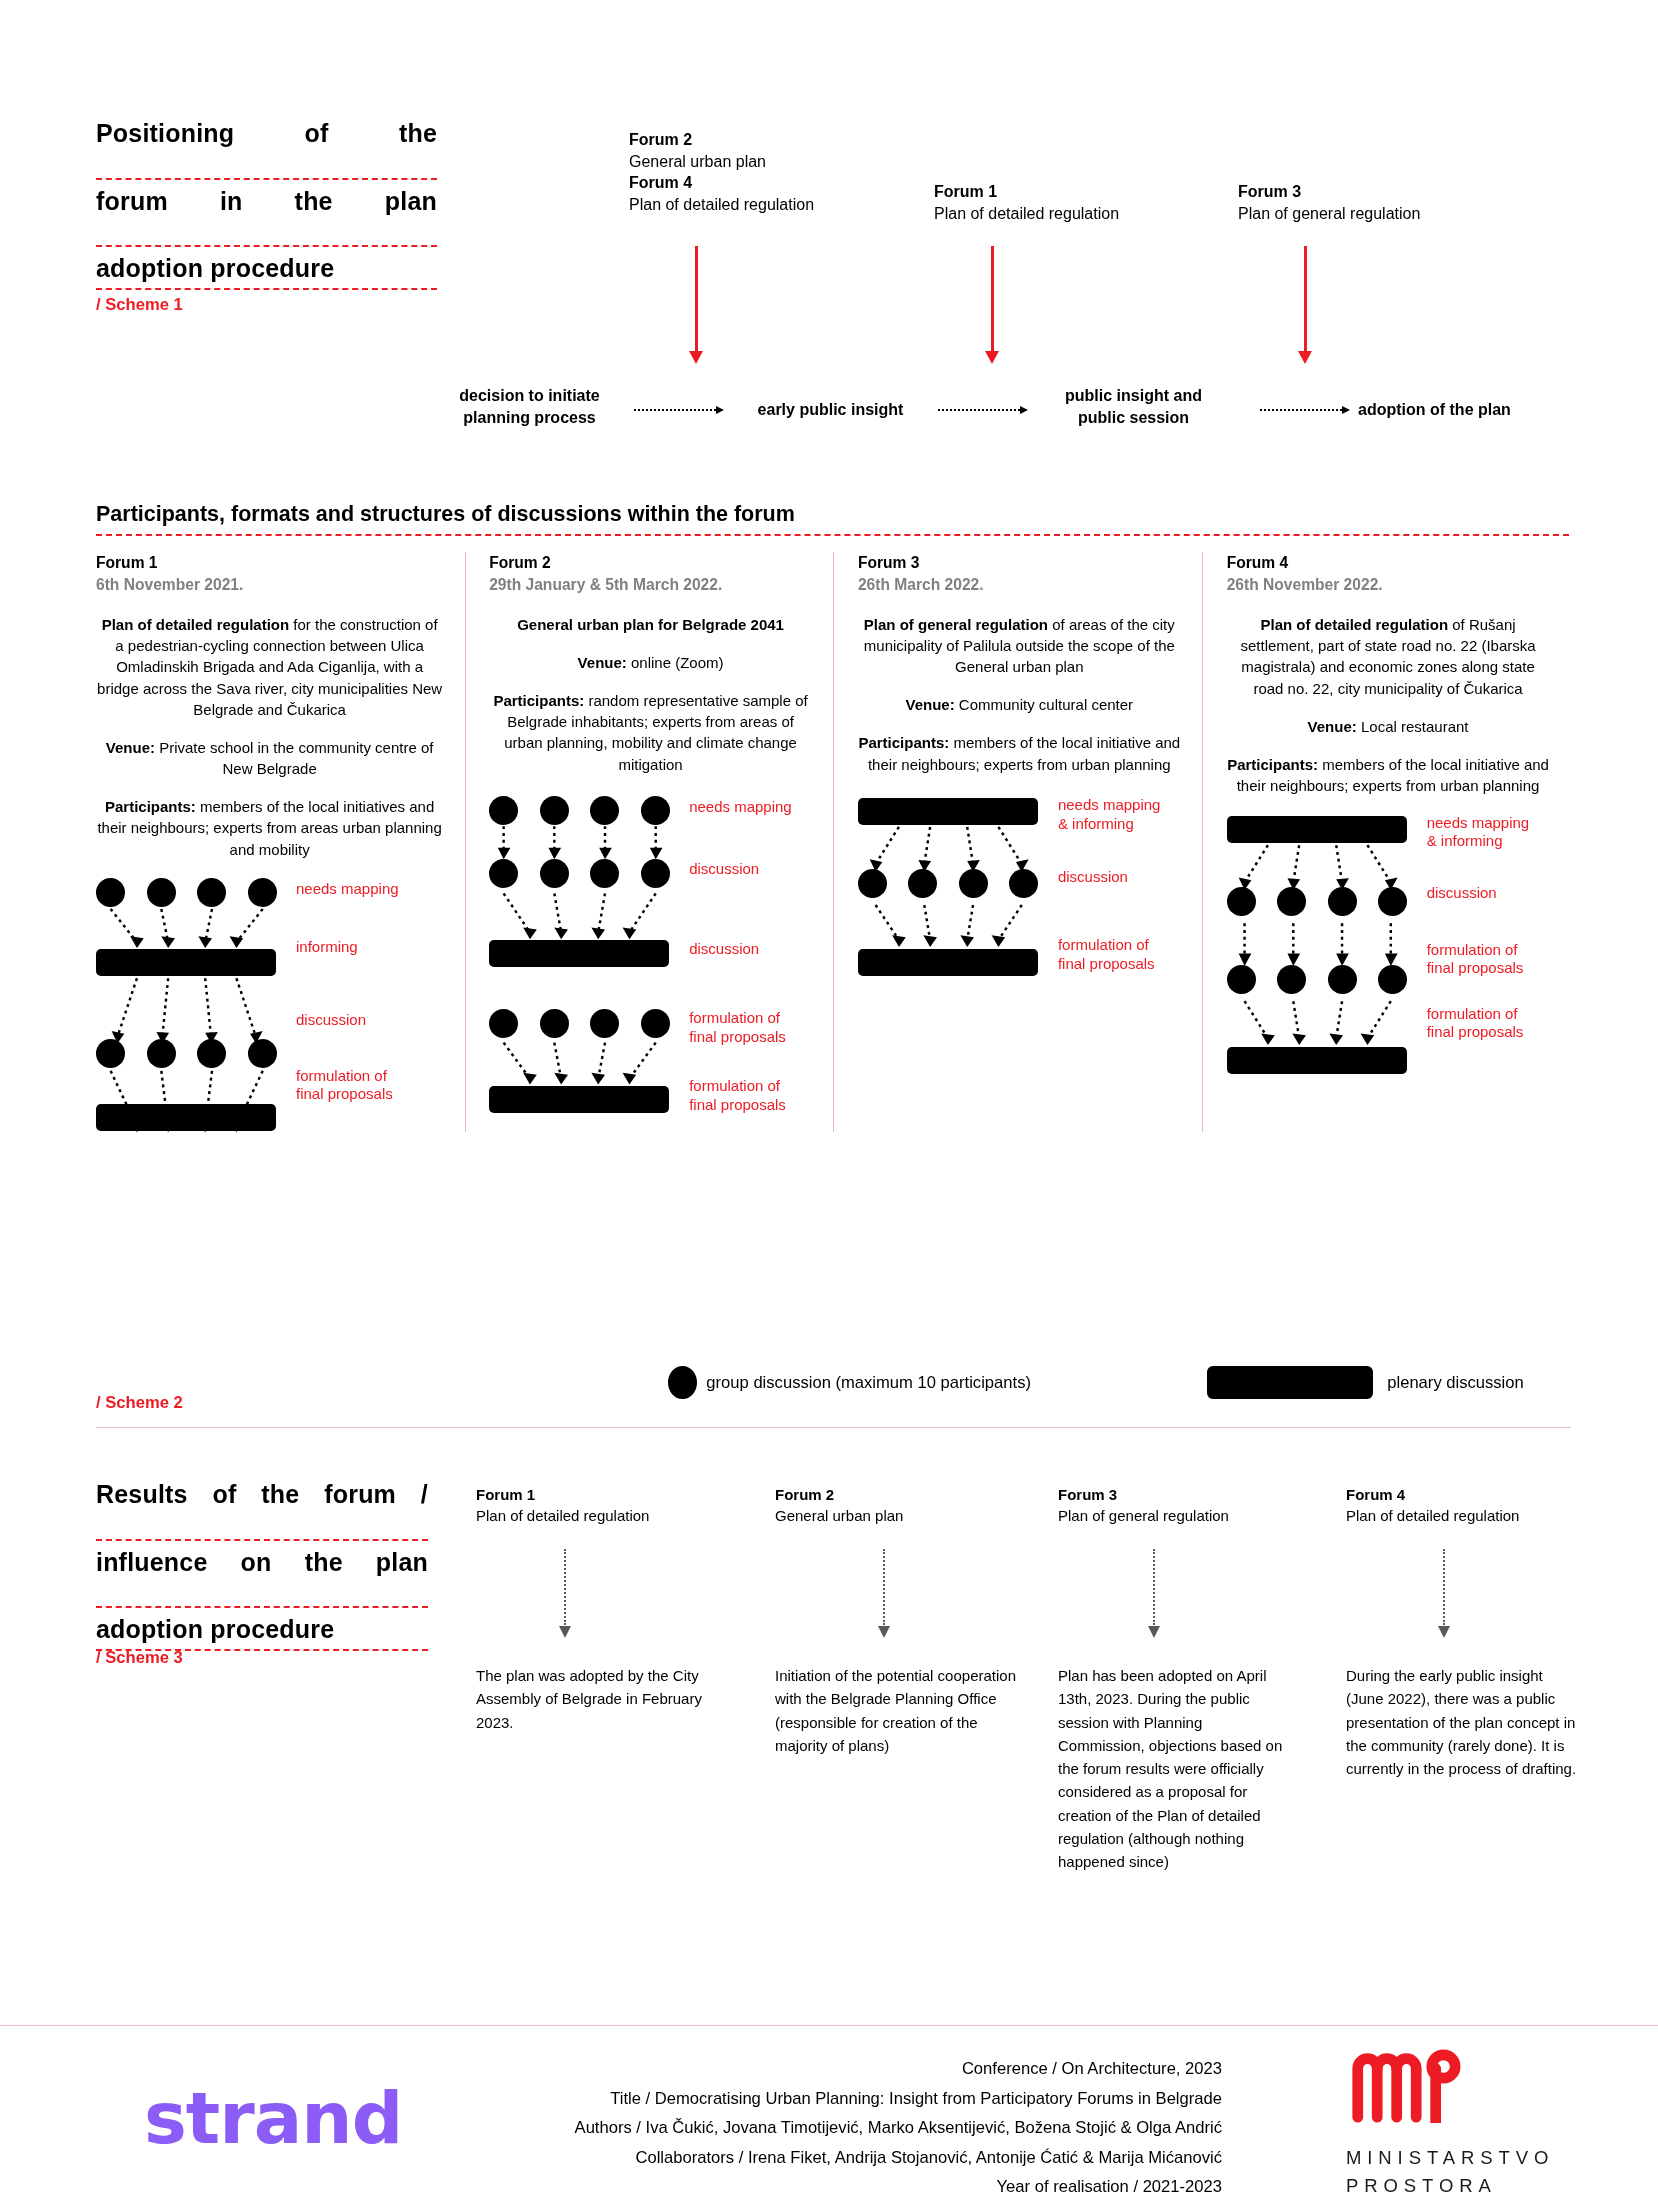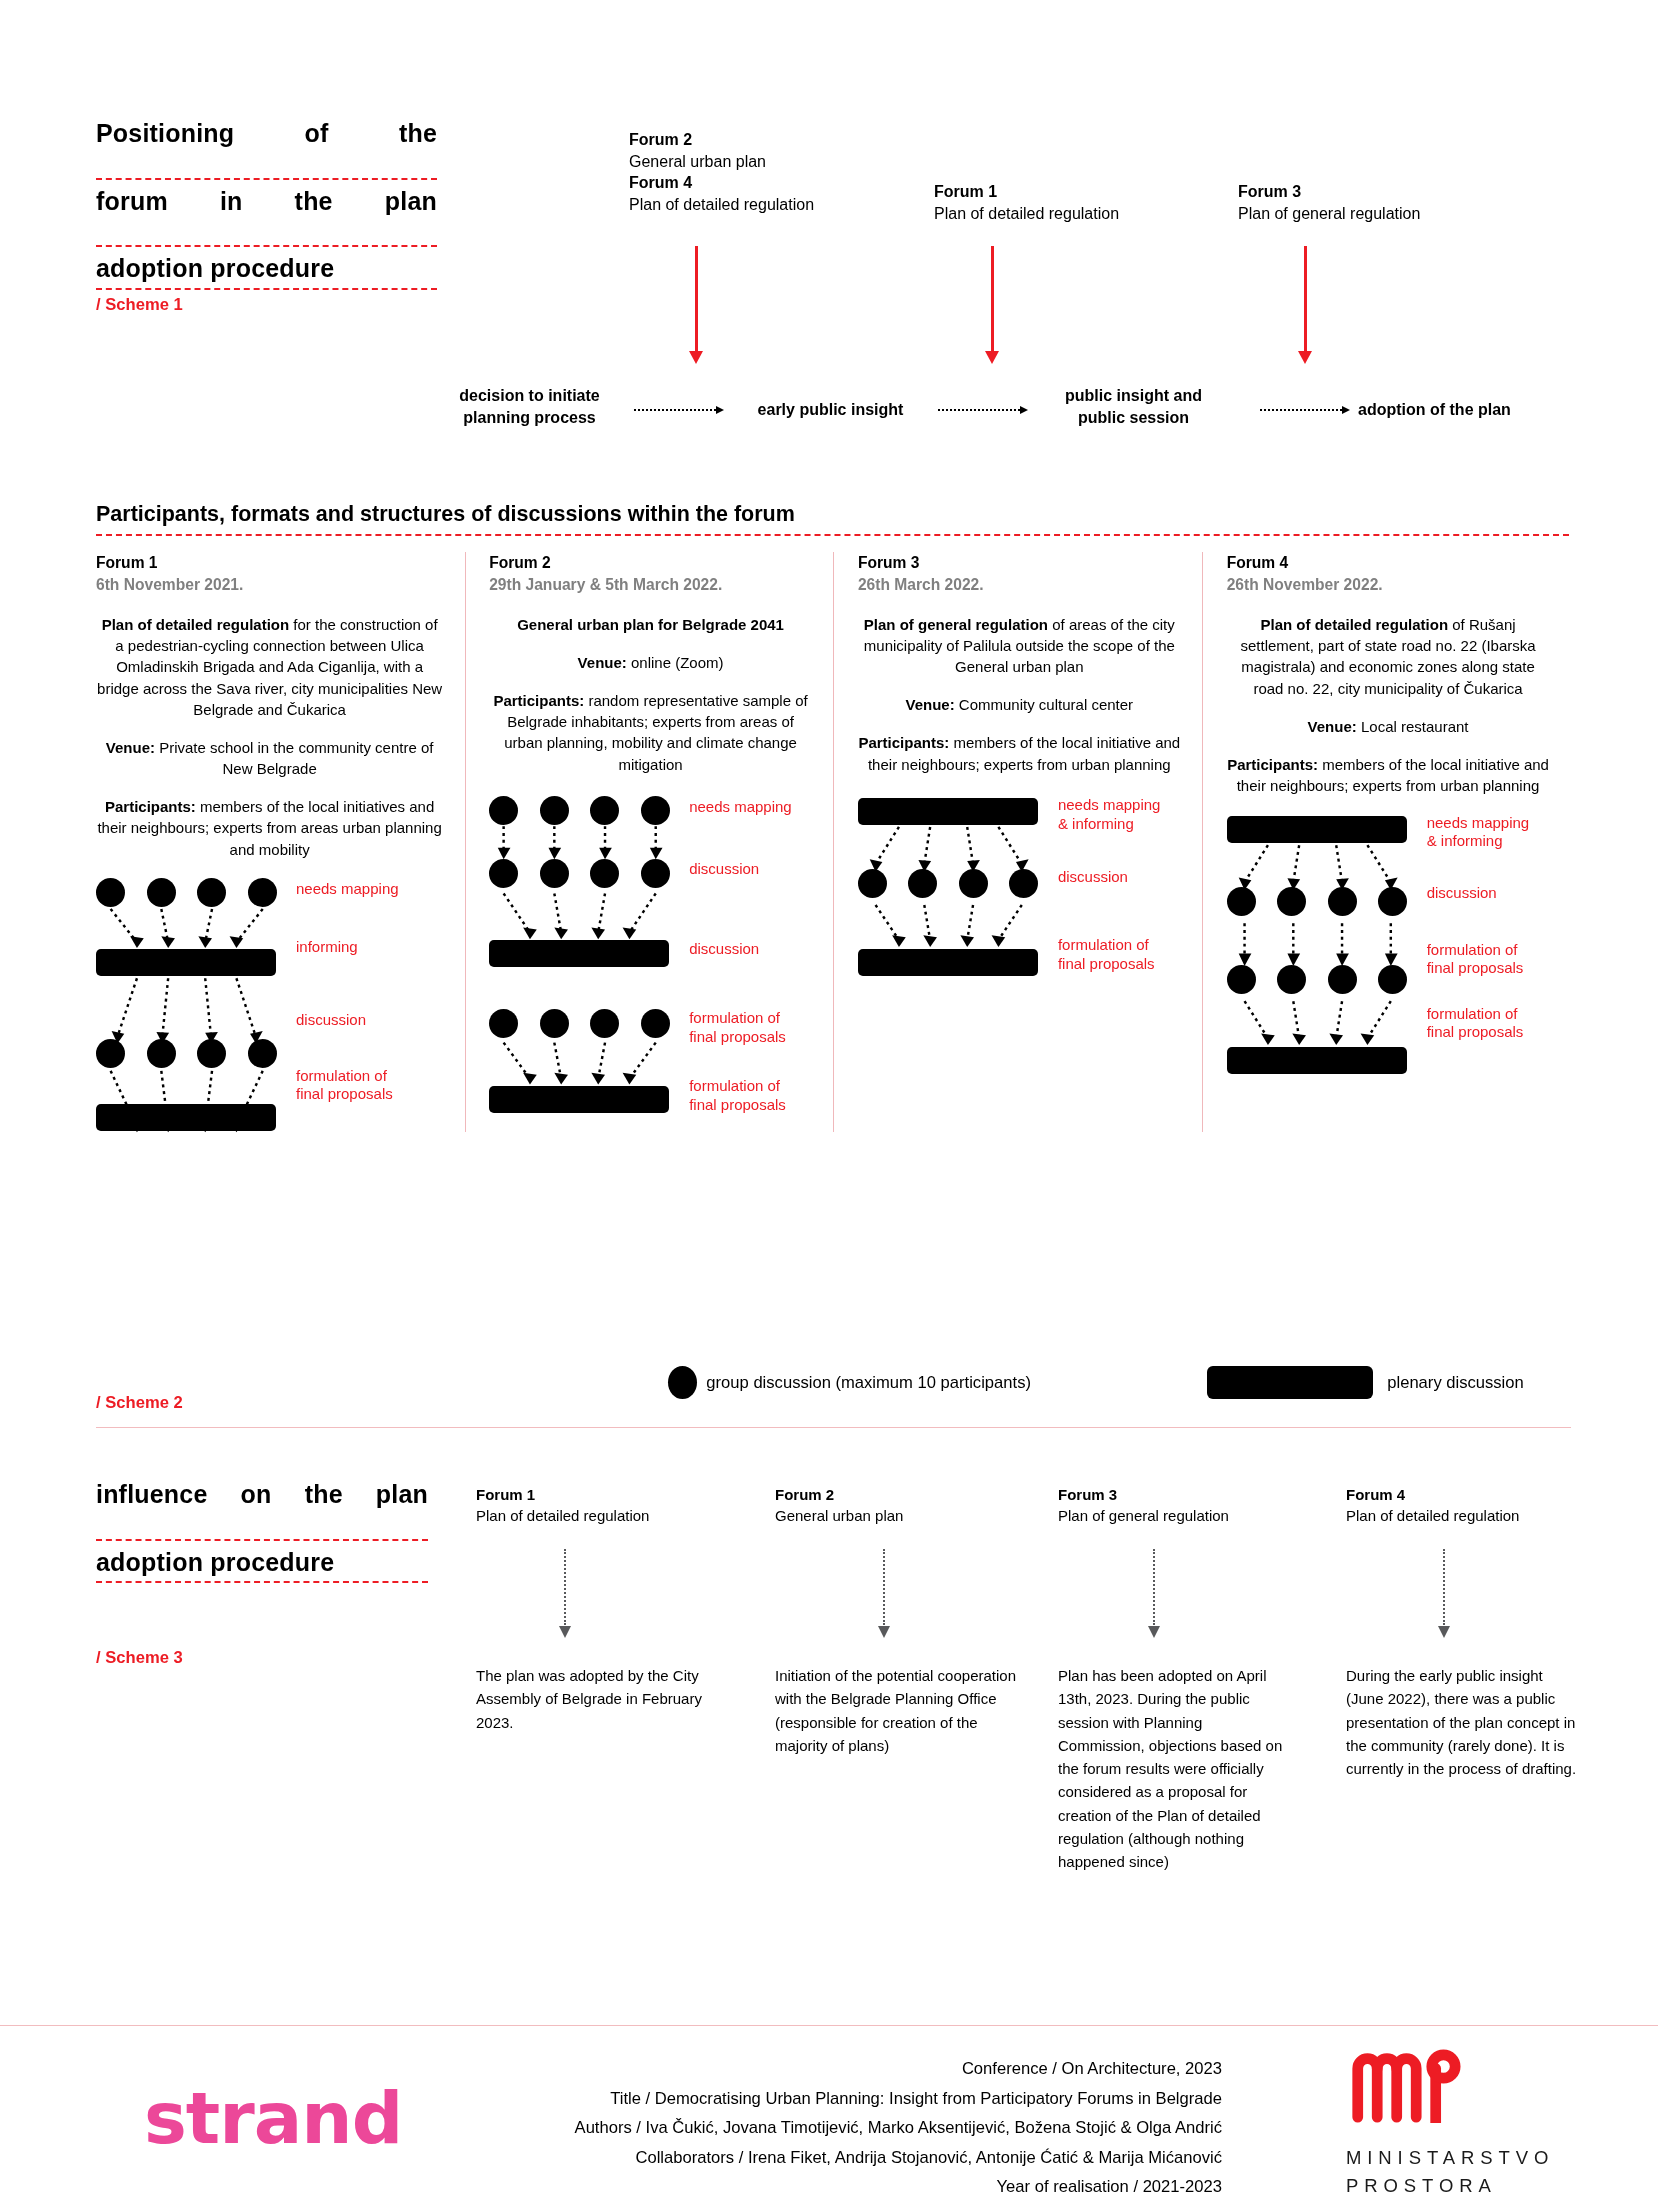--- a/index.html
+++ b/index.html
@@ -112,21 +112,21 @@
     border-right:6.8px solid transparent;
     border-top:12.7px solid #58595b;
   }
   .r-body { position:absolute; font-size:15px; line-height:1.55; }
 
   
   #footer { position:absolute; left:0; top:2025px; width:1659px; height:187px; }
   .footer-rule { position:absolute; left:0; top:0; width:1659px; height:1px; background:#f2bcbf; }
   .strand {
     position:absolute; left:144px; top:51px;
-    color:#ec4899; font-size:72px; font-weight:bold; letter-spacing:-1px;
+    color:#8b5cf6; font-size:72px; font-weight:bold; letter-spacing:-1px;
     font-family:"DejaVu Sans", sans-serif;
   }
   .credits {
     position:absolute; right:437px; top:29px; width:780px;
     text-align:right; font-size:16.6px; line-height:1.78;
   }
   .mp { position:absolute; left:1346px; top:21.5px; }
   .mp-name { font-size:18.5px; letter-spacing:5.9px; line-height:1.5; font-weight:300; color:#1a1a1a;}
 </style>
 </head>
@@ -450,20 +450,21 @@
       <span class="legend-tx" style="margin-left:9.8px;">plenary discussion</span>
     </div>
 
     <div class="scheme-lbl" style="left:96px; top:905px;">/ Scheme 2</div>
     <div style="position:absolute;left:96px;top:939px;width:1475px;height:1px;background:#f2bcbf;"></div>
   </div>
 
   <div id="sec3">
 
     <div class="big-title" style="left:96px; top:29px; width:332px;">
+      <span class="tline">Results of the forum /</span>
       <span class="tline">influence on the plan</span>
       <span class="tline last">adoption procedure</span>
     </div>
     <div class="scheme-lbl" style="left:96px; top:195px;">/ Scheme 3</div>
 
     <div class="r-col" style="left:476px; top:31px; width:263px;">
       <div class="rc-t">Forum 1</div>
       <div class="rc-s">Plan of detailed regulation</div>
     </div>
     <div class="vdot" style="left:564px; top:96px;"></div>

